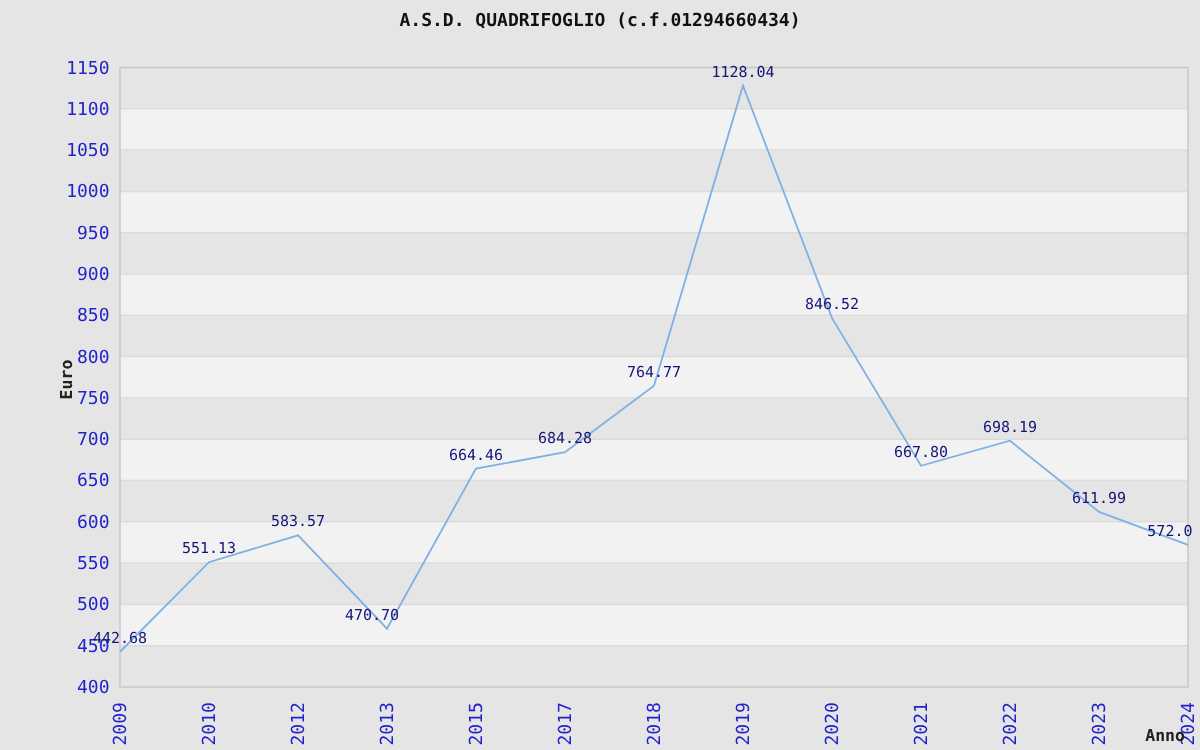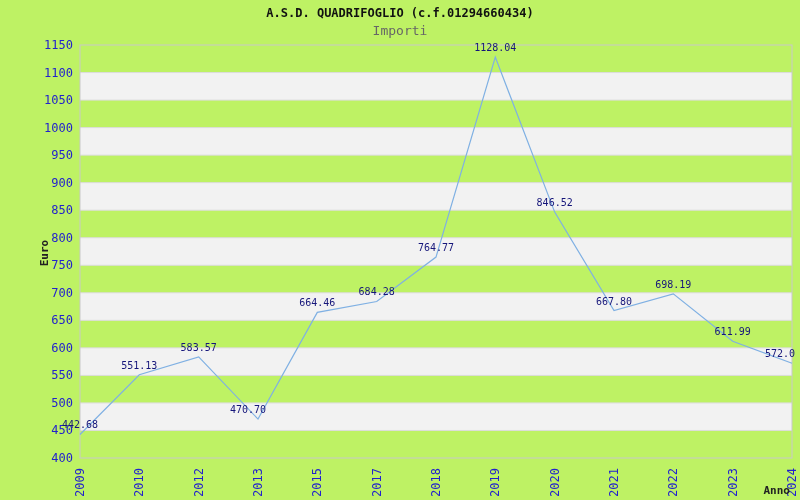--- a/index.html
+++ b/index.html
@@ -1,19 +1,19 @@
 <!DOCTYPE html>
 <html><head>
 <meta charset="utf-8">
 <style>
   html,body{margin:0;padding:0;background:#fff;}
   .canvas{
     position:relative;
     width:800px;height:500px;
-    background:#bef264;
+    background:#e5e5e5;
     overflow:hidden;
     font-family:"DejaVu Sans Mono", monospace;
   }
   .title{
     position:absolute;top:6px;left:0;width:800px;
     text-align:center;
     font:bold 12px "DejaVu Sans Mono", monospace;
     letter-spacing:0px;
     color:#111111;
   }
@@ -23,21 +23,20 @@
     font:13px "DejaVu Sans Mono", monospace;
     color:#666666;
   }
   svg{position:absolute;top:0;left:0;}
 </style>
 </head>
 <body>
 
 <div class="canvas">
   <div class="title">A.S.D. QUADRIFOGLIO (c.f.01294660434)</div>
-  <div class="subtitle">Importi</div>
   <svg id="plot" width="800" height="500">
       <rect x="80" y="402.93333333333334" width="712" height="27.533333333333303" fill="#f2f2f2"></rect>
       <rect x="80" y="347.8666666666667" width="712" height="27.533333333333303" fill="#f2f2f2"></rect>
       <rect x="80" y="292.8" width="712" height="27.53333333333336" fill="#f2f2f2"></rect>
       <rect x="80" y="237.73333333333332" width="712" height="27.53333333333333" fill="#f2f2f2"></rect>
       <rect x="80" y="182.66666666666669" width="712" height="27.533333333333303" fill="#f2f2f2"></rect>
       <rect x="80" y="127.60000000000002" width="712" height="27.533333333333303" fill="#f2f2f2"></rect>
       <rect x="80" y="72.53333333333336" width="712" height="27.533333333333303" fill="#f2f2f2"></rect>
       <line x1="80" y1="430.46666666666664" x2="792" y2="430.46666666666664" stroke="#dcdcdc" stroke-width="1"></line>
       <line x1="80" y1="402.93333333333334" x2="792" y2="402.93333333333334" stroke="#dcdcdc" stroke-width="1"></line>

